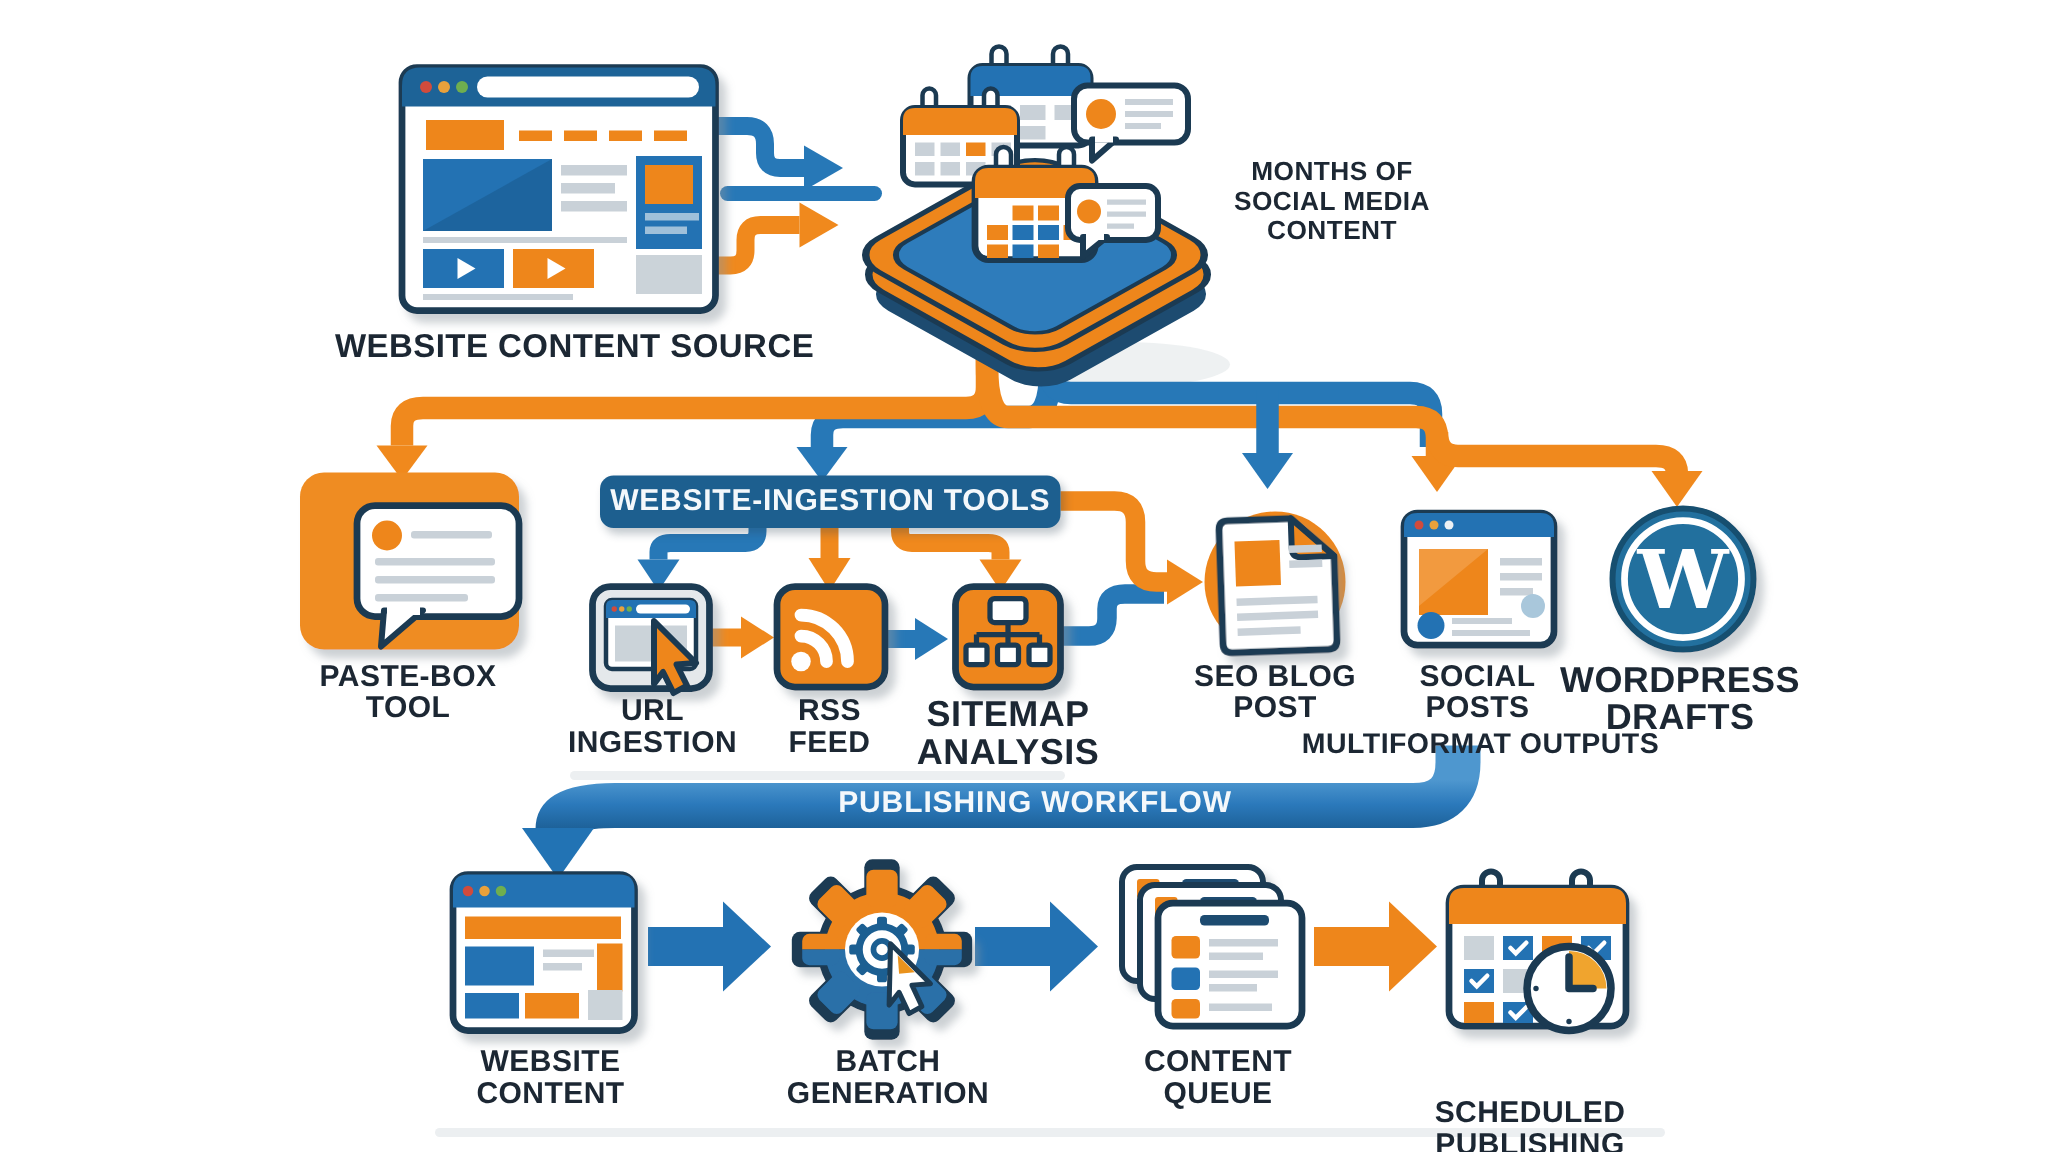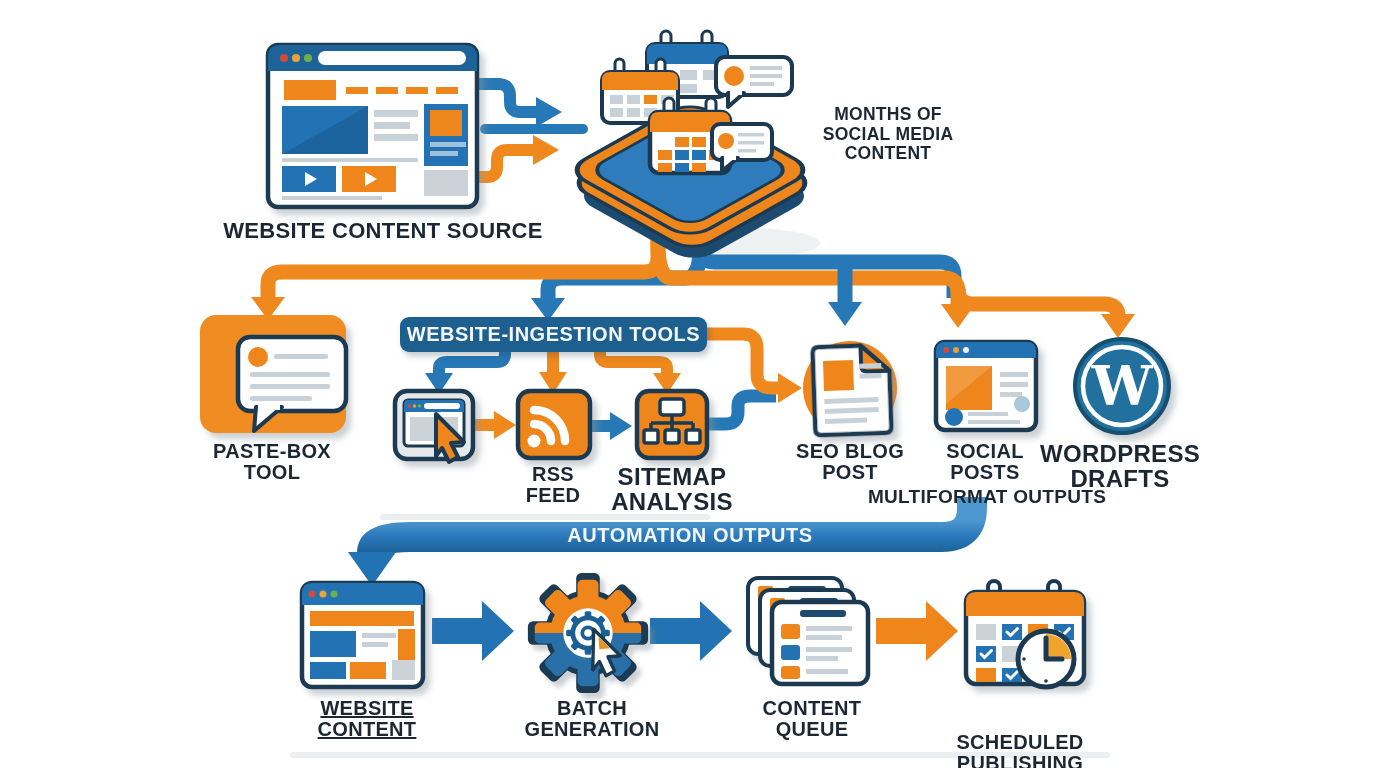--- a/index.html
+++ b/index.html
@@ -424,41 +424,43 @@
 
 <div class="lbl" style="left:768px;top:105px;width:240px;font-size:17.5px;line-height:1.12;">MONTHS OF
 SOCIAL MEDIA
 CONTENT</div>
 
 <div class="banner" style="left:400px;top:317px;width:307px;height:35px;font-size:20px;">WEBSITE-INGESTION TOOLS</div>
 
 <div class="lbl" style="left:182px;top:441px;width:180px;font-size:20px;">PASTE-BOX
 TOOL</div>
 
+<div class="lbl" style="left:345px;top:464px;width:180px;font-size:20px;">URL
+INGESTION</div>
 
 <div class="lbl" style="left:463px;top:464px;width:180px;font-size:20px;">RSS
 FEED</div>
 
 <div class="lbl" style="left:582px;top:464px;width:180px;font-size:24px;">SITEMAP
 ANALYSIS</div>
 
 <div class="lbl" style="left:760px;top:441px;width:180px;font-size:20px;">SEO BLOG
 POST</div>
 
 <div class="lbl" style="left:895px;top:441px;width:180px;font-size:20px;">SOCIAL
 POSTS</div>
 
 <div class="lbl" style="left:1030px;top:441px;width:180px;font-size:24px;">WORDPRESS
 DRAFTS</div>
 
 <div class="lbl" style="left:837px;top:487px;width:300px;font-size:19px;">MULTIFORMAT OUTPUTS</div>
 
-<div class="bandtext" style="left:480px;top:524px;width:420px;font-size:20px;">AUTOMATION OUTPUTS</div>
-
-<div class="lbl" style="left:277px;top:698px;width:180px;font-size:20px;text-decoration:underline;">WEBSITE
+<div class="bandtext" style="left:480px;top:524px;width:420px;font-size:20px;">PUBLISHING WORKFLOW</div>
+
+<div class="lbl" style="left:277px;top:698px;width:180px;font-size:20px;">WEBSITE
 CONTENT</div>
 
 <div class="lbl" style="left:502px;top:698px;width:180px;font-size:20px;">BATCH
 GENERATION</div>
 
 <div class="lbl" style="left:722px;top:698px;width:180px;font-size:20px;">CONTENT
 QUEUE</div>
 
 <div class="lbl" style="left:930px;top:732px;width:180px;font-size:20px;">SCHEDULED
 PUBLISHING</div>

